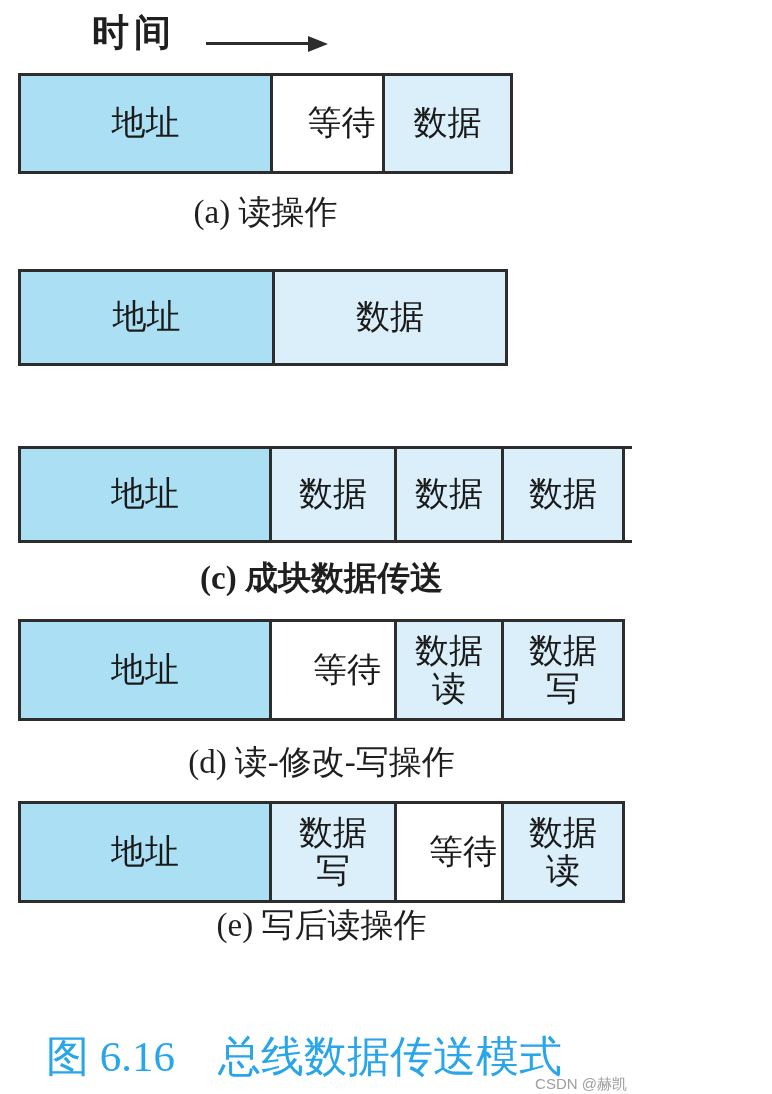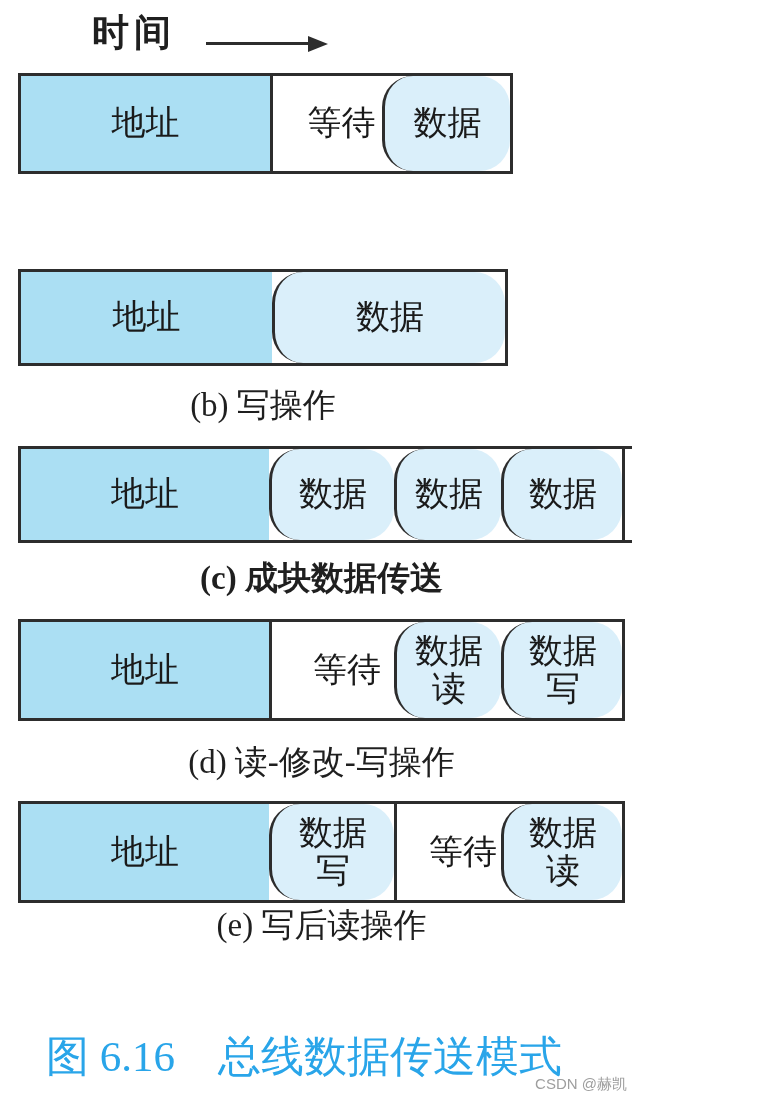--- a/index.html
+++ b/index.html
@@ -53,21 +53,21 @@
     display:flex;align-items:center;justify-content:center;
     box-sizing:border-box;
     font-size:34px;
     line-height:1.12;
     text-align:center;
     white-space:pre-line;
     color:var(--label-text);
   }
   .cell + .cell{border-left:3px solid var(--border);}
   .cell.address{background:var(--address-fill);}
-  .cell.data{background:var(--data-fill);border-radius:31px;}
+  .cell.data{background:var(--data-fill);}
   .cell.wait{background:var(--wait-fill);padding-left:28px;}
   .ext{position:relative;flex:1;}
   .ext .solid-top,.ext .solid-bottom{
     position:absolute;left:0;width:30px;height:3px;background:var(--border);
   }
   .ext .dash-top,.ext .dash-bottom{
     position:absolute;left:30px;right:0;height:3px;
     background:repeating-linear-gradient(90deg,transparent 0 13px,var(--border) 13px 31px);
   }
   .ext .solid-top,.ext .dash-top{top:0;}
@@ -108,29 +108,29 @@
 
   <div id="rows">
       <div class="row-block" style="top: 73px; width: 495px;">
         <div class="bus-row" style="height: 101px;">
           <div class="bus-box" style="width: 495px;">
             <div class="cell address" style="flex: 0 0 249px;">地址</div>
             <div class="cell wait" style="flex: 0 0 112px;">等待</div>
             <div class="cell data" style="flex: 1 1 auto;">数据</div>
           </div>
         </div>
+        <div class="caption" style="width: 495px; margin-top: 16px;">(a) 读操作</div>
       </div>
       <div class="row-block" style="top: 269px; width: 490px;">
         <div class="bus-row" style="height: 97px;">
           <div class="bus-box" style="width: 490px;">
             <div class="cell address" style="flex: 0 0 251px;">地址</div>
             <div class="cell data" style="flex: 1 1 auto;">数据</div>
           </div>
         </div>
-        <div class="caption" style="width: 490px; margin-top: 17px;">(b) 写操作</div>
       </div>
       <div class="row-block" style="top: 446px; width: 754px;">
         <div class="bus-row" style="height: 97px;">
           <div class="bus-box" style="width: 607px;">
             <div class="cell address" style="flex: 0 0 248px;">地址</div>
             <div class="cell data" style="flex: 0 0 125px;">数据</div>
             <div class="cell data" style="flex: 0 0 107px;">数据</div>
             <div class="cell data" style="flex: 1 1 auto;">数据</div>
           </div>
           <div class="ext">

